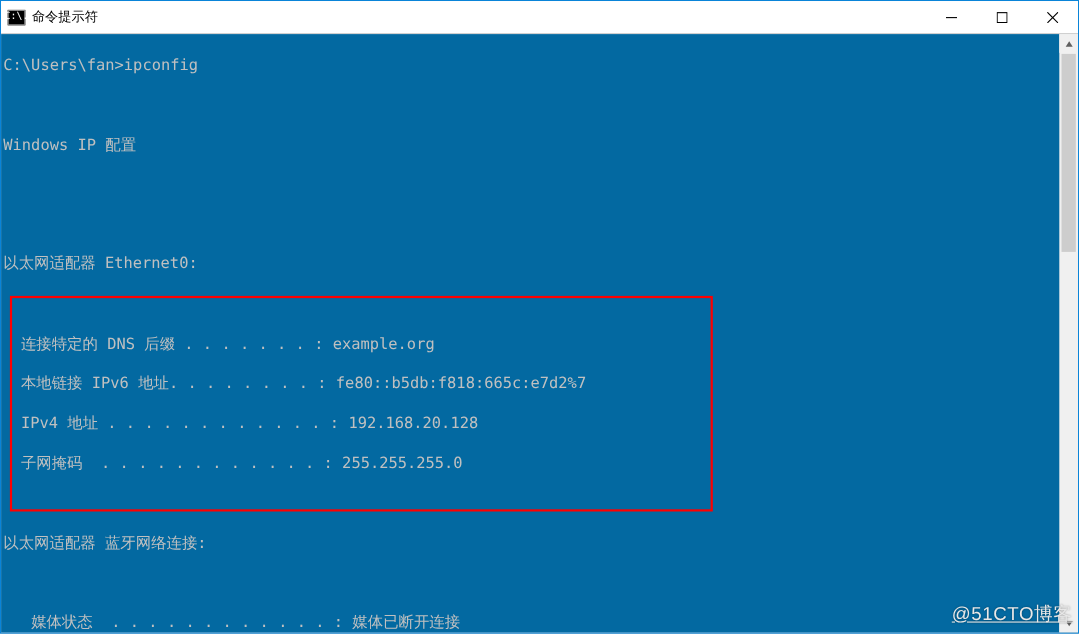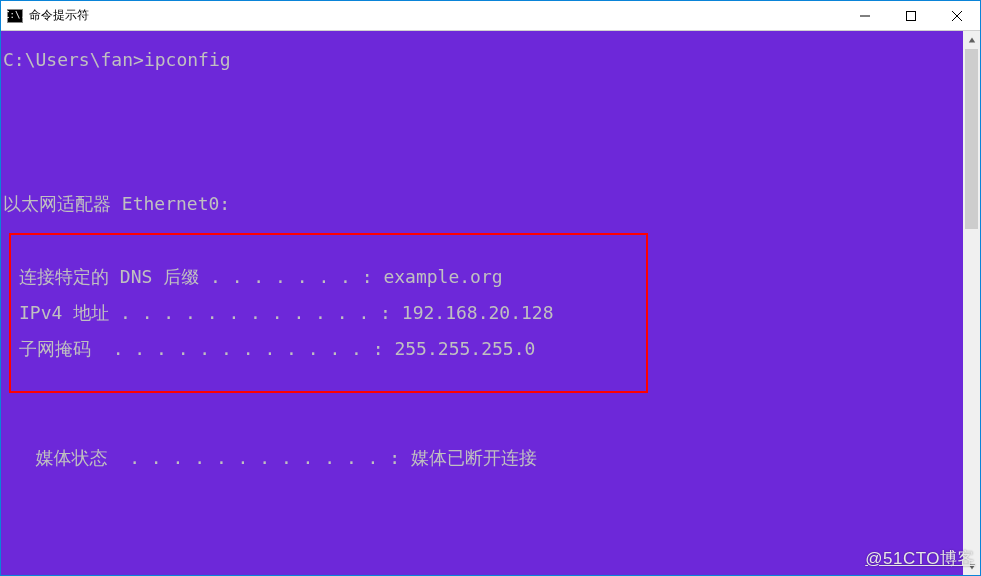--- a/index.html
+++ b/index.html
@@ -54,23 +54,23 @@
     .win-btn {
       width: 46px; height: 100%;
       display: flex; align-items: center; justify-content: center;
       font-family: "Segoe MDL2 Assets", sans-serif;
       font-size: 10px;
       color: #000;
     }
     .win-btn svg { width: 10px; height: 10px; stroke: #000; stroke-width: 1; fill: none; }
     .console {
       flex: 1;
-      background: #6d28d9;
+      background: #0369a1;
       color: #c0c0c0;
-      font-size: 18px;
+      font-size: 14px;
       line-height: 18px;
       padding: 2px 2px 2px 0;
       font-family: "NSimSun", "SimSun", "Consolas", monospace;
       position: relative;
       overflow: hidden;
       white-space: pre;
     }
     .scroll-track {
       position: absolute;
       right: 0; top: 0; bottom: 0;
@@ -132,28 +132,31 @@
             <line x1="0" y1="0" x2="10" y2="10"></line>
             <line x1="10" y1="0" x2="0" y2="10"></line>
           </svg>
       </div>
     </div>
   </div>
 
   <div class="console">
 <div class="line"><span>C:\Users\fan&gt;</span><span>ipconfig</span></div>
 <div class="line">&nbsp;</div>
+<div class="line">Windows IP 配置</div>
 <div class="line">&nbsp;</div>
 <div class="line">&nbsp;</div>
 <div class="line">以太网适配器 Ethernet0:</div>
 <div class="redbox">
 <div class="line"><span>连接特定的 DNS 后缀 . . . . . . . :</span><span> example.org</span></div>
+<div class="line"><span>本地链接 IPv6 地址. . . . . . . . :</span><span> fe80::b5db:f818:665c:e7d2%7</span></div>
 <div class="line"><span>IPv4 地址 . . . . . . . . . . . . :</span><span> 192.168.20.128</span></div>
 <div class="line"><span>子网掩码  . . . . . . . . . . . . :</span><span> 255.255.255.0</span></div>
 </div>
+<div class="line">以太网适配器 蓝牙网络连接:</div>
 <div class="line">&nbsp;</div>
 <div class="line">   <span>媒体状态  . . . . . . . . . . . . :</span><span> 媒体已断开连接</span></div>
 
 
 
 
 
 
 
 

